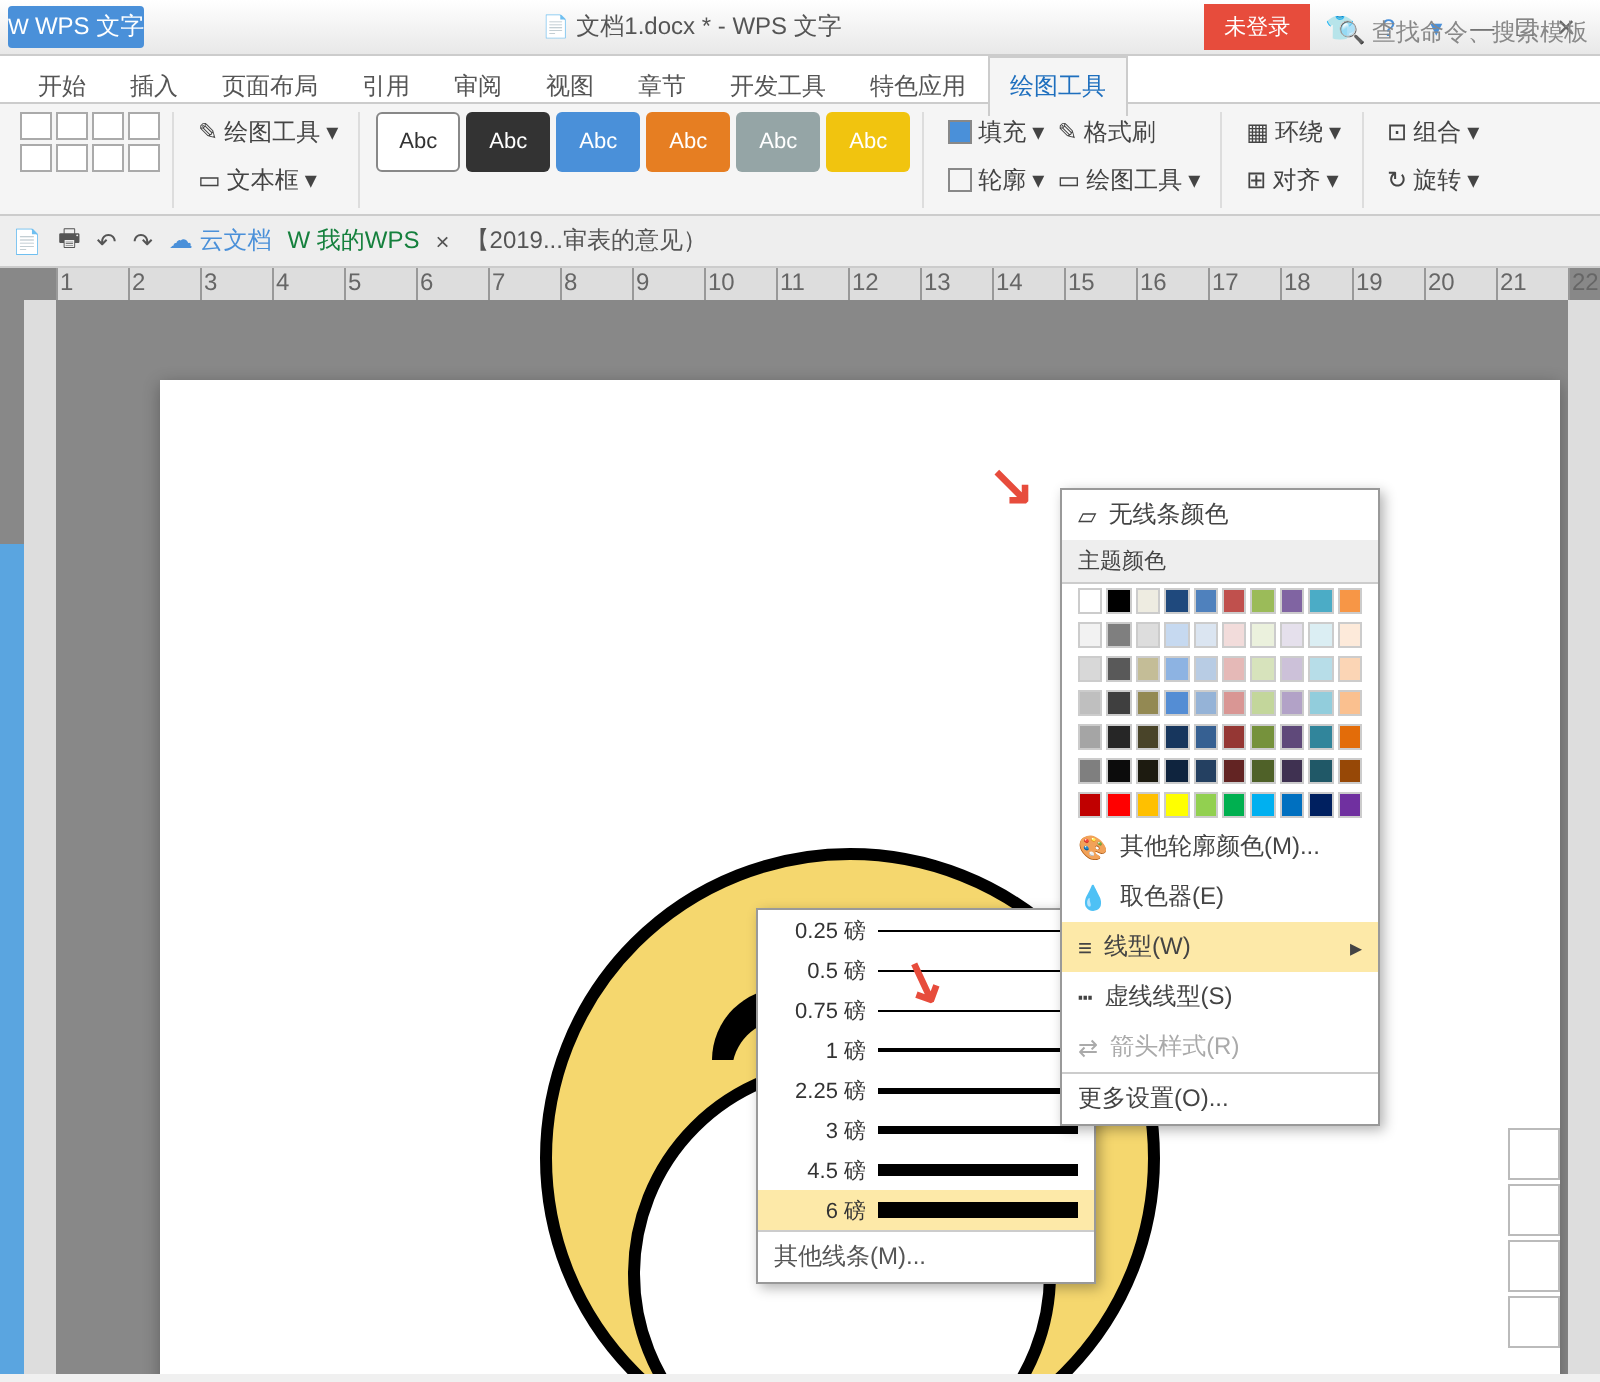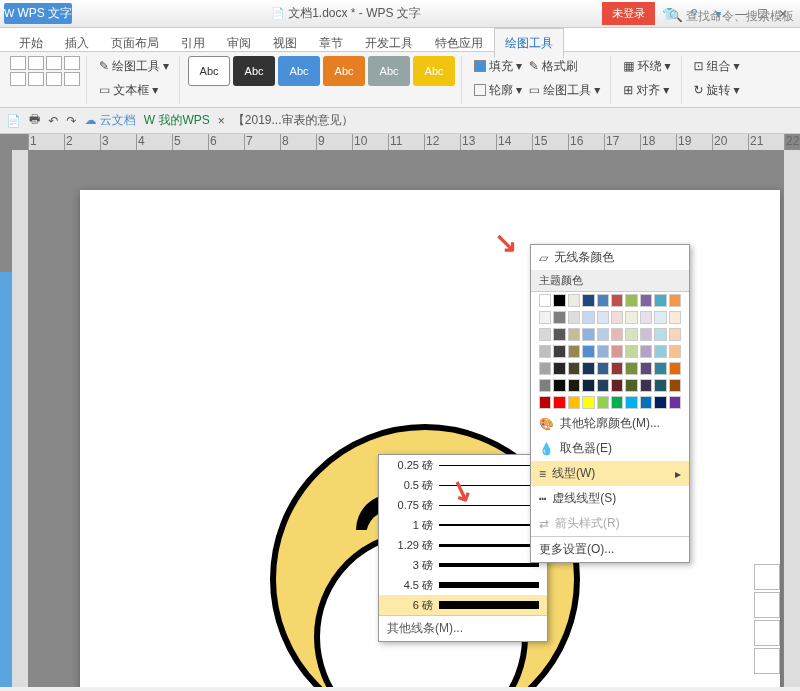--- a/index.html
+++ b/index.html
@@ -185,21 +185,21 @@
       </div>
       <div class="line-row">
         <span class="lbl">0.75 磅</span>
         <span class="bar" style="height:1px"></span>
       </div>
       <div class="line-row">
         <span class="lbl">1 磅</span>
         <span class="bar" style="height:2px"></span>
       </div>
       <div class="line-row">
-        <span class="lbl">1.29 磅</span>
+        <span class="lbl">2.25 磅</span>
         <span class="bar" style="height:3px"></span>
       </div>
       <div class="line-row">
         <span class="lbl">3 磅</span>
         <span class="bar" style="height:4px"></span>
       </div>
       <div class="line-row">
         <span class="lbl">4.5 磅</span>
         <span class="bar" style="height:6px"></span>
       </div>

